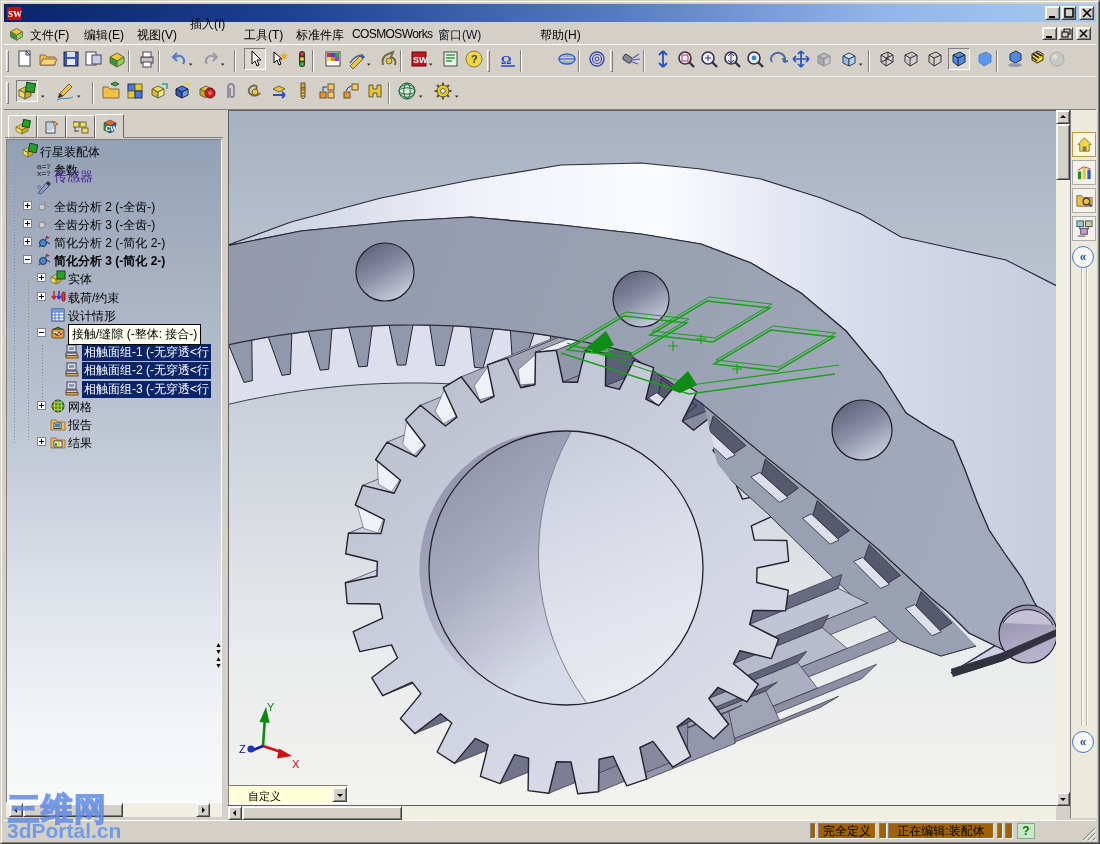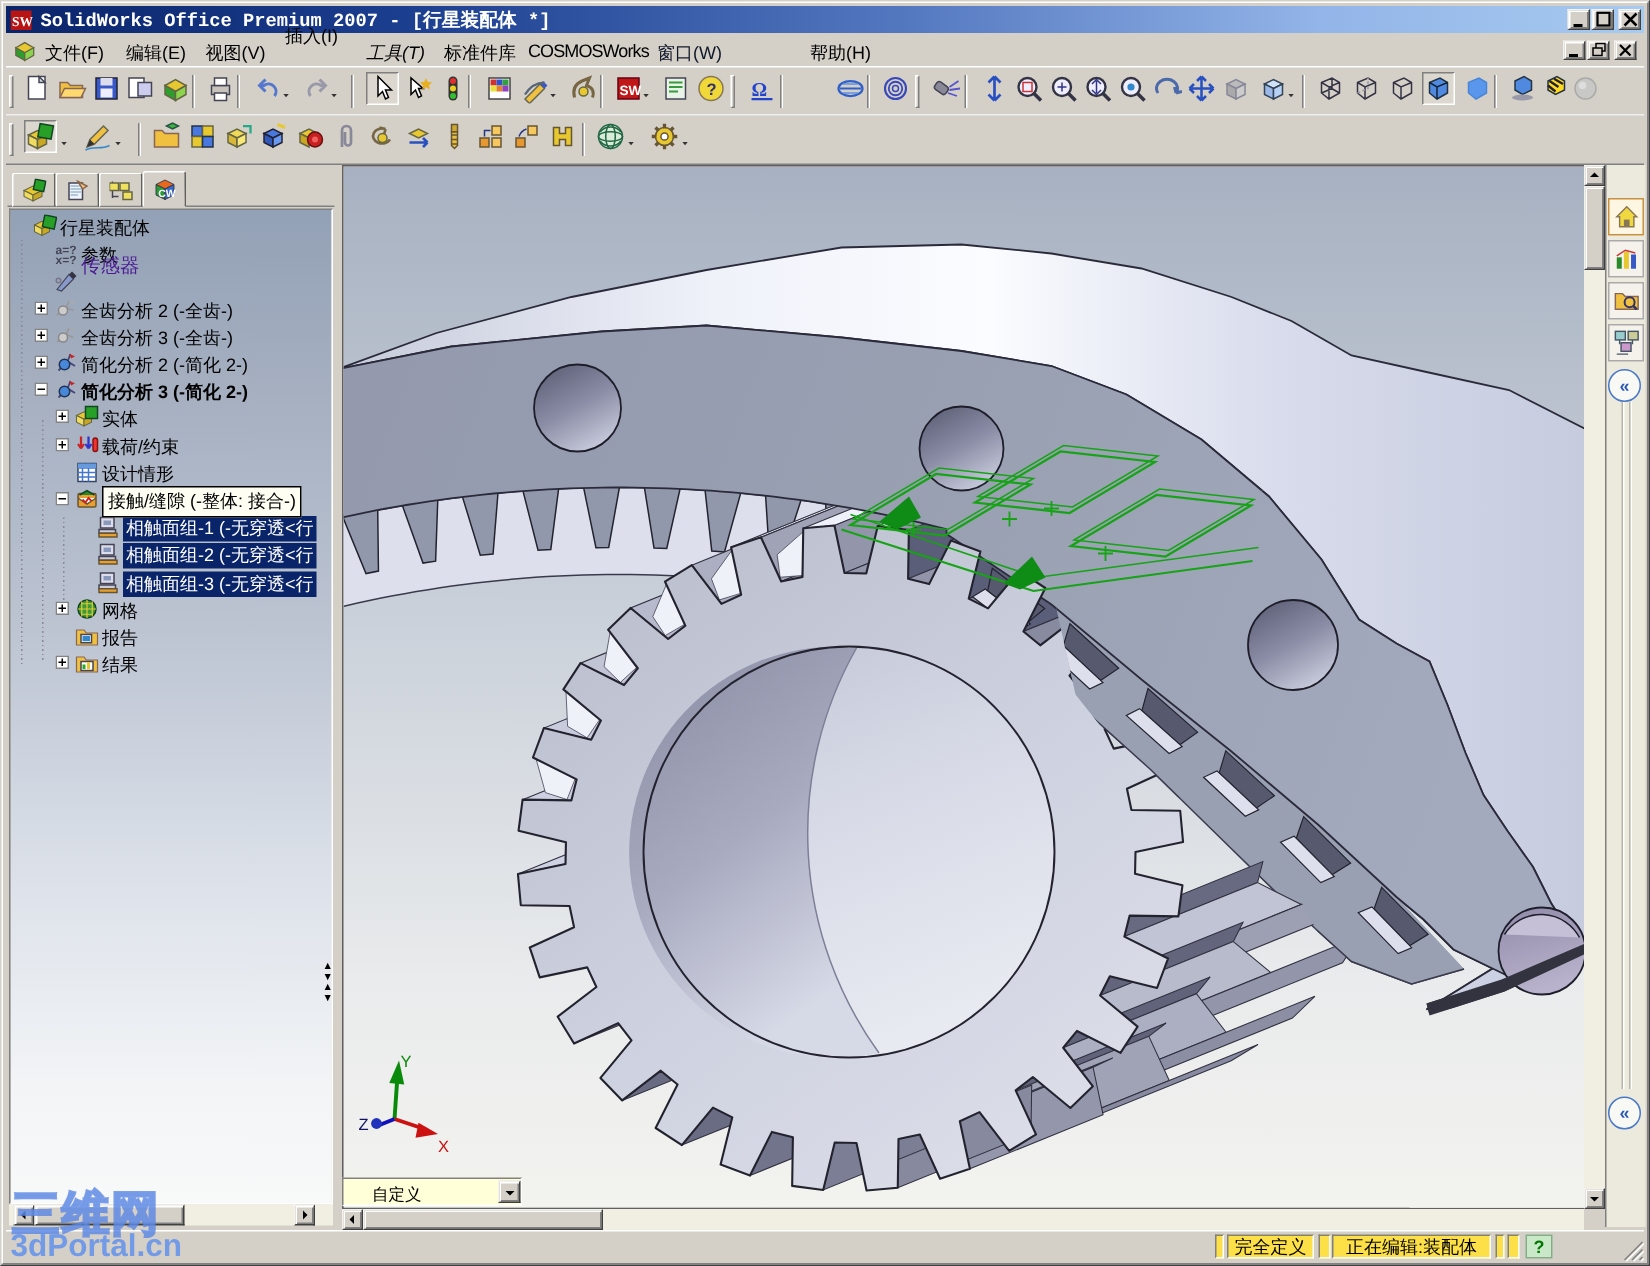--- a/index.html
+++ b/index.html
@@ -1,30 +1,29 @@
 <!DOCTYPE html>
 <html><head><meta charset="utf-8"><style>
 *{margin:0;padding:0;box-sizing:border-box}
 html,body{width:1100px;height:844px;font-family:"Liberation Sans",sans-serif;background:#d4d0c8;position:relative;overflow:hidden}
 .abs{position:absolute}
-.sunk{border:1px solid;border-color:#808080 #fff #fff #808080;background:#fde047}
+.sunk{border:1px solid;border-color:#808080 #fff #fff #808080;background:#a16207}
 .btn{background:#d4d0c8;border:1px solid;border-color:#f4f2ee #404040 #404040 #f4f2ee;box-shadow:inset 1px 1px 0 #fff,inset -1px -1px 0 #808080;display:flex;align-items:center;justify-content:center}
 .tbsep{width:2px;height:22px;border-left:1px solid #808080;border-right:1px solid #fff}
 .grip{width:3px;height:22px;border-left:1px solid #fff;border-top:1px solid #fff;border-right:1px solid #808080;border-bottom:1px solid #808080}
 .ticon{width:22px;height:22px;display:flex;align-items:center;justify-content:center;flex:none}
 </style></head><body>
 
 <div class="abs" style="left:0;top:0;width:1100px;height:844px;border:1px solid;border-color:#d4d0c8 #404040 #404040 #d4d0c8"></div>
 <div class="abs" style="left:1px;top:1px;width:1098px;height:842px;border:1px solid;border-color:#fff #808080 #808080 #fff"></div>
 <div class="abs" style="left:4px;top:4px;width:1092px;height:18px;background:linear-gradient(90deg,#0a246a,#1c3f90 25%,#5478c0 55%,#93b4e8 80%,#a6caf0);display:flex;align-items:center">
 <svg width="15" height="15" style="margin-left:3px;flex:none" viewBox="0 0 15 15">
       <rect x="0" y="1" width="14" height="13" fill="#b81414"></rect>
       <text x="1" y="11" font-size="9" font-weight="bold" fill="#fff" font-family="Liberation Serif">SW</text>
     </svg>
-<span style="color:#fff;font-weight:bold;font-size:12.5px;margin-left:5px;white-space:nowrap;font-family:'Liberation Mono',monospace">SolidWorks Office Premium 2007 - [行星装配体 *]</span>
   </div>
 <div class="abs btn" style="left:1045px;top:6px;width:15px;height:14px">
     <svg width="12" height="12" viewBox="0 0 12 12">
       <rect x="2" y="9" width="6" height="2" fill="#000"></rect>
     </svg>
   </div>
 <div class="abs btn" style="left:1061px;top:6px;width:15px;height:14px">
     <svg width="12" height="12" viewBox="0 0 12 12">
       <rect x="2" y="1.5" width="8" height="8.5" fill="none" stroke="#000" stroke-width="1.5"></rect>
     </svg>
@@ -37,21 +36,21 @@
 <div class="abs" style="left:4px;top:23px;width:1092px;height:21px;background:#d4d0c8"></div>
 <svg class="abs" width="17" height="17" style="left:8px;top:25px" viewBox="0 0 20 20">
     <path d="M3,8 L10,4 L17,8 L10,12 Z" fill="#e8c830" stroke="#664"></path>
     <path d="M3,8 L10,12 L10,18 L3,14 Z" fill="#2d9e2d" stroke="#664"></path>
     <path d="M17,8 L10,12 L10,18 L17,14 Z" fill="#8cd44c" stroke="#664"></path>
   </svg>
 <span class="abs" style="left:30px;top:27px;font-size:12px;color:#000;white-space:nowrap;">文件(F)</span>
 <span class="abs" style="left:84px;top:27px;font-size:12px;color:#000;white-space:nowrap;">编辑(E)</span>
 <span class="abs" style="left:137px;top:27px;font-size:12px;color:#000;white-space:nowrap;">视图(V)</span>
 <span class="abs" style="left:190px;top:16px;font-size:12px;color:#000;white-space:nowrap;">插入(I)</span>
-<span class="abs" style="left:244px;top:27px;font-size:12px;color:#000;white-space:nowrap;font-style:italic;">工具(T)</span>
+<span class="abs" style="left:244px;top:27px;font-size:12px;color:#000;white-space:nowrap;">工具(T)</span>
 <span class="abs" style="left:296px;top:27px;font-size:12px;color:#000;white-space:nowrap;">标准件库</span>
 <span class="abs" style="left:352px;top:27px;font-size:12px;color:#000;white-space:nowrap;letter-spacing:-0.6px;">COSMOSWorks</span>
 <span class="abs" style="left:438px;top:27px;font-size:12px;color:#0f172a;white-space:nowrap;">窗口(W)</span>
 <span class="abs" style="left:496px;top:27px;font-size:12px;color:#000;white-space:nowrap;margin-left:44px;">帮助(H)</span>
 <div class="abs btn" style="left:1042px;top:27px;width:15px;height:13px">
     <svg width="11" height="11" viewBox="0 0 11 11">
       <rect x="2" y="8" width="6" height="2" fill="#000"></rect>
     </svg>
   </div>
 <div class="abs btn" style="left:1058px;top:27px;width:15px;height:13px">

